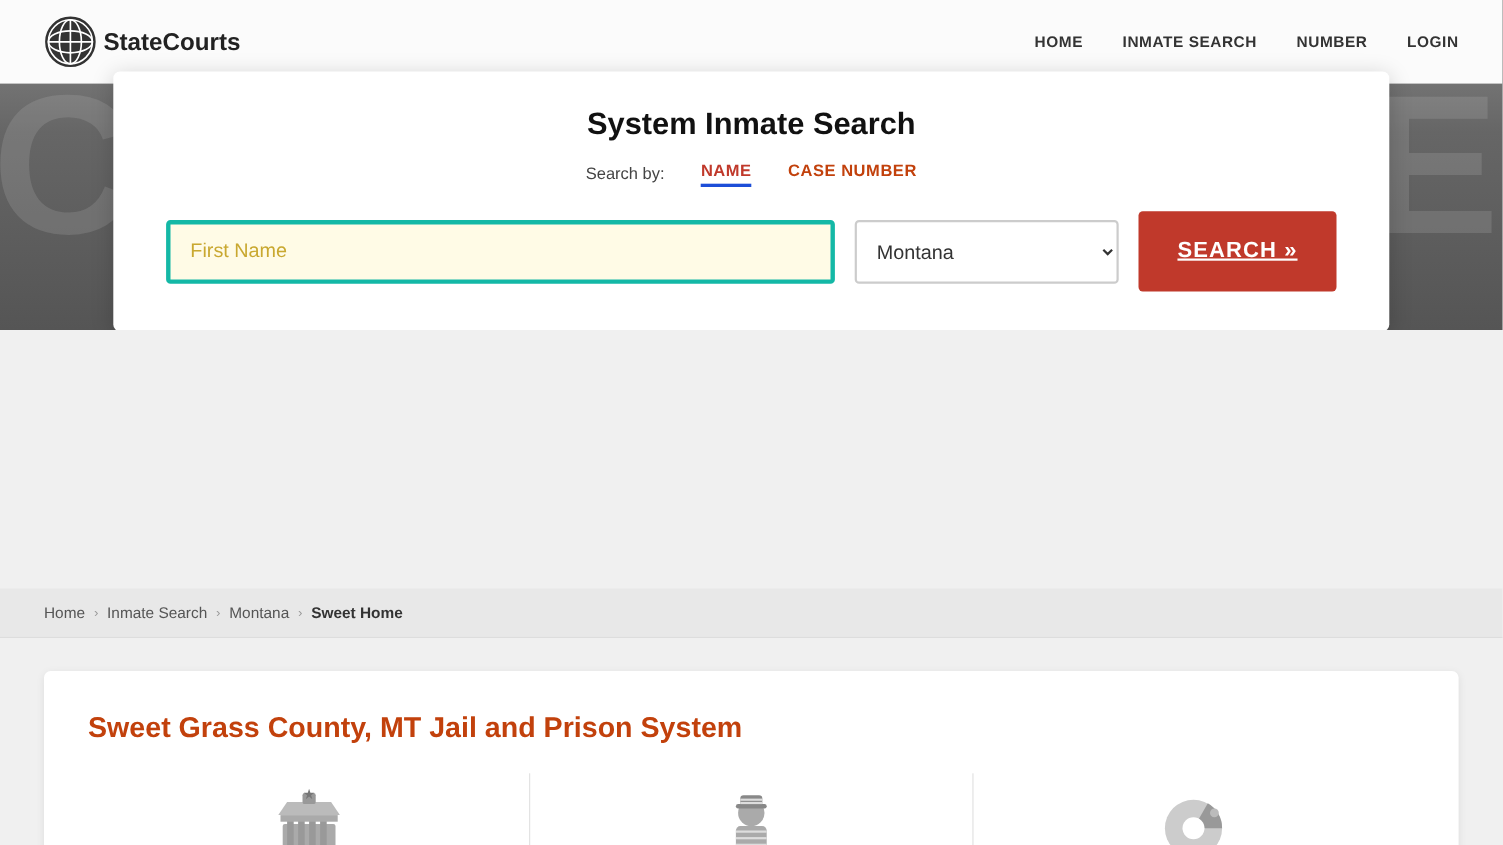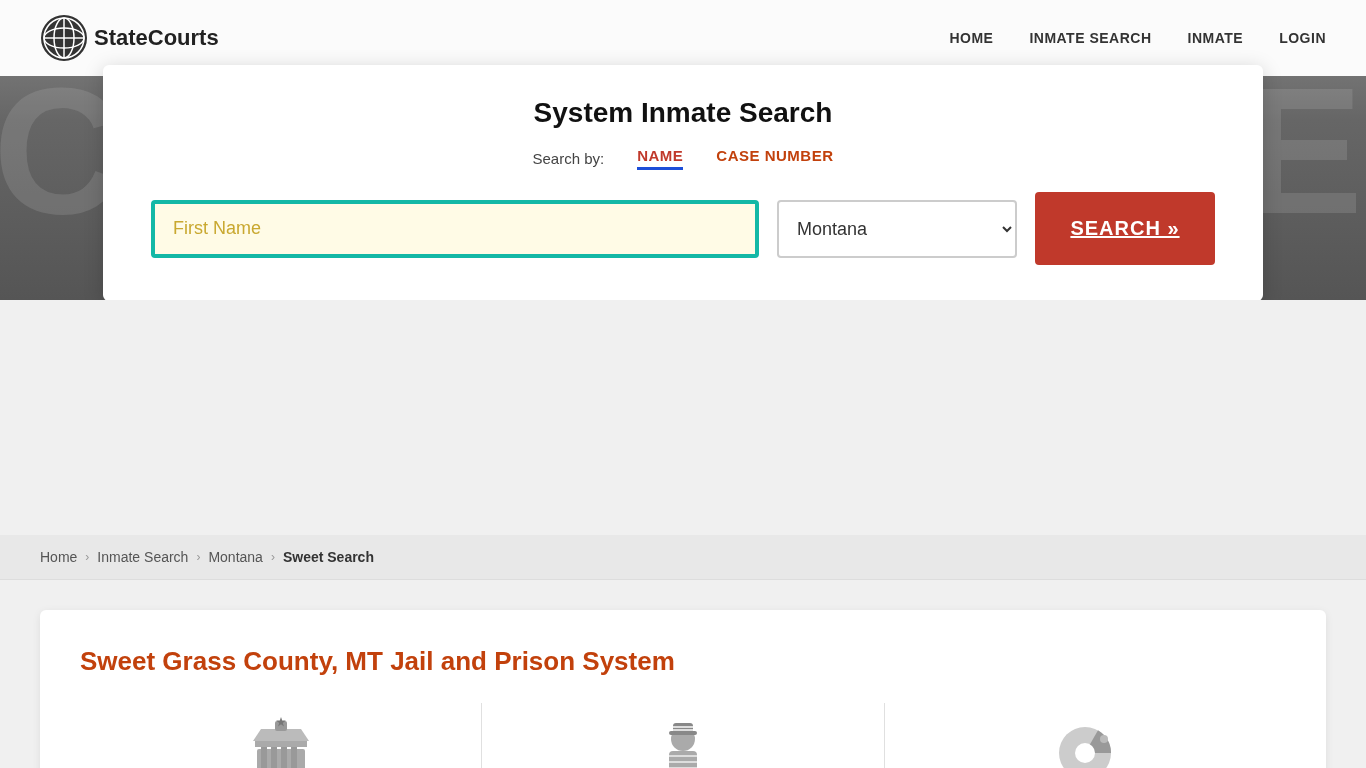--- a/index.html
+++ b/index.html
@@ -250,21 +250,21 @@
         <ellipse cx="24" cy="24" rx="20" ry="10" fill="none" stroke="white" stroke-width="1.5"></ellipse>
         <circle cx="24" cy="24" r="20" fill="none" stroke="white" stroke-width="1.5"></circle>
         <line x1="4" y1="24" x2="44" y2="24" stroke="white" stroke-width="1.5"></line>
         <line x1="24" y1="4" x2="24" y2="44" stroke="white" stroke-width="1.5"></line>
       </svg>
       <span class="logo-text">StateCourts</span>
     </div>
     <div class="nav-links">
       <a class="nav-link">HOME</a>
       <a class="nav-link">INMATE SEARCH</a>
-      <a class="nav-link">INMATE</a>
+      <a class="nav-link">NUMBER</a>
       <a class="nav-link">LOGIN</a>
     </div>
   </nav>
 
   <div class="search-card">
     <div class="search-card-title">System Inmate Search</div>
     <div class="search-by-row">
       <span class="search-by-label">Search by:</span>
       <span class="search-tab active">NAME</span>
       <span class="search-tab">CASE NUMBER</span>
@@ -293,21 +293,21 @@
 
 <div class="body-content">
 
   <div class="breadcrumb">
     <a class="breadcrumb-link">Home</a>
     <span class="breadcrumb-sep">›</span>
     <a class="breadcrumb-link">Inmate Search</a>
     <span class="breadcrumb-sep">›</span>
     <a class="breadcrumb-link">Montana</a>
     <span class="breadcrumb-sep">›</span>
-    <span class="breadcrumb-current">Sweet Search</span>
+    <span class="breadcrumb-current">Sweet Home</span>
   </div>
 
   <div class="main-content">
 
     <div class="stats-card">
       <div class="stats-card-title">Sweet Grass County, MT Jail and Prison System</div>
       <div class="stats-row">
 
         <div class="stat-block">
           <div class="stat-icon">

